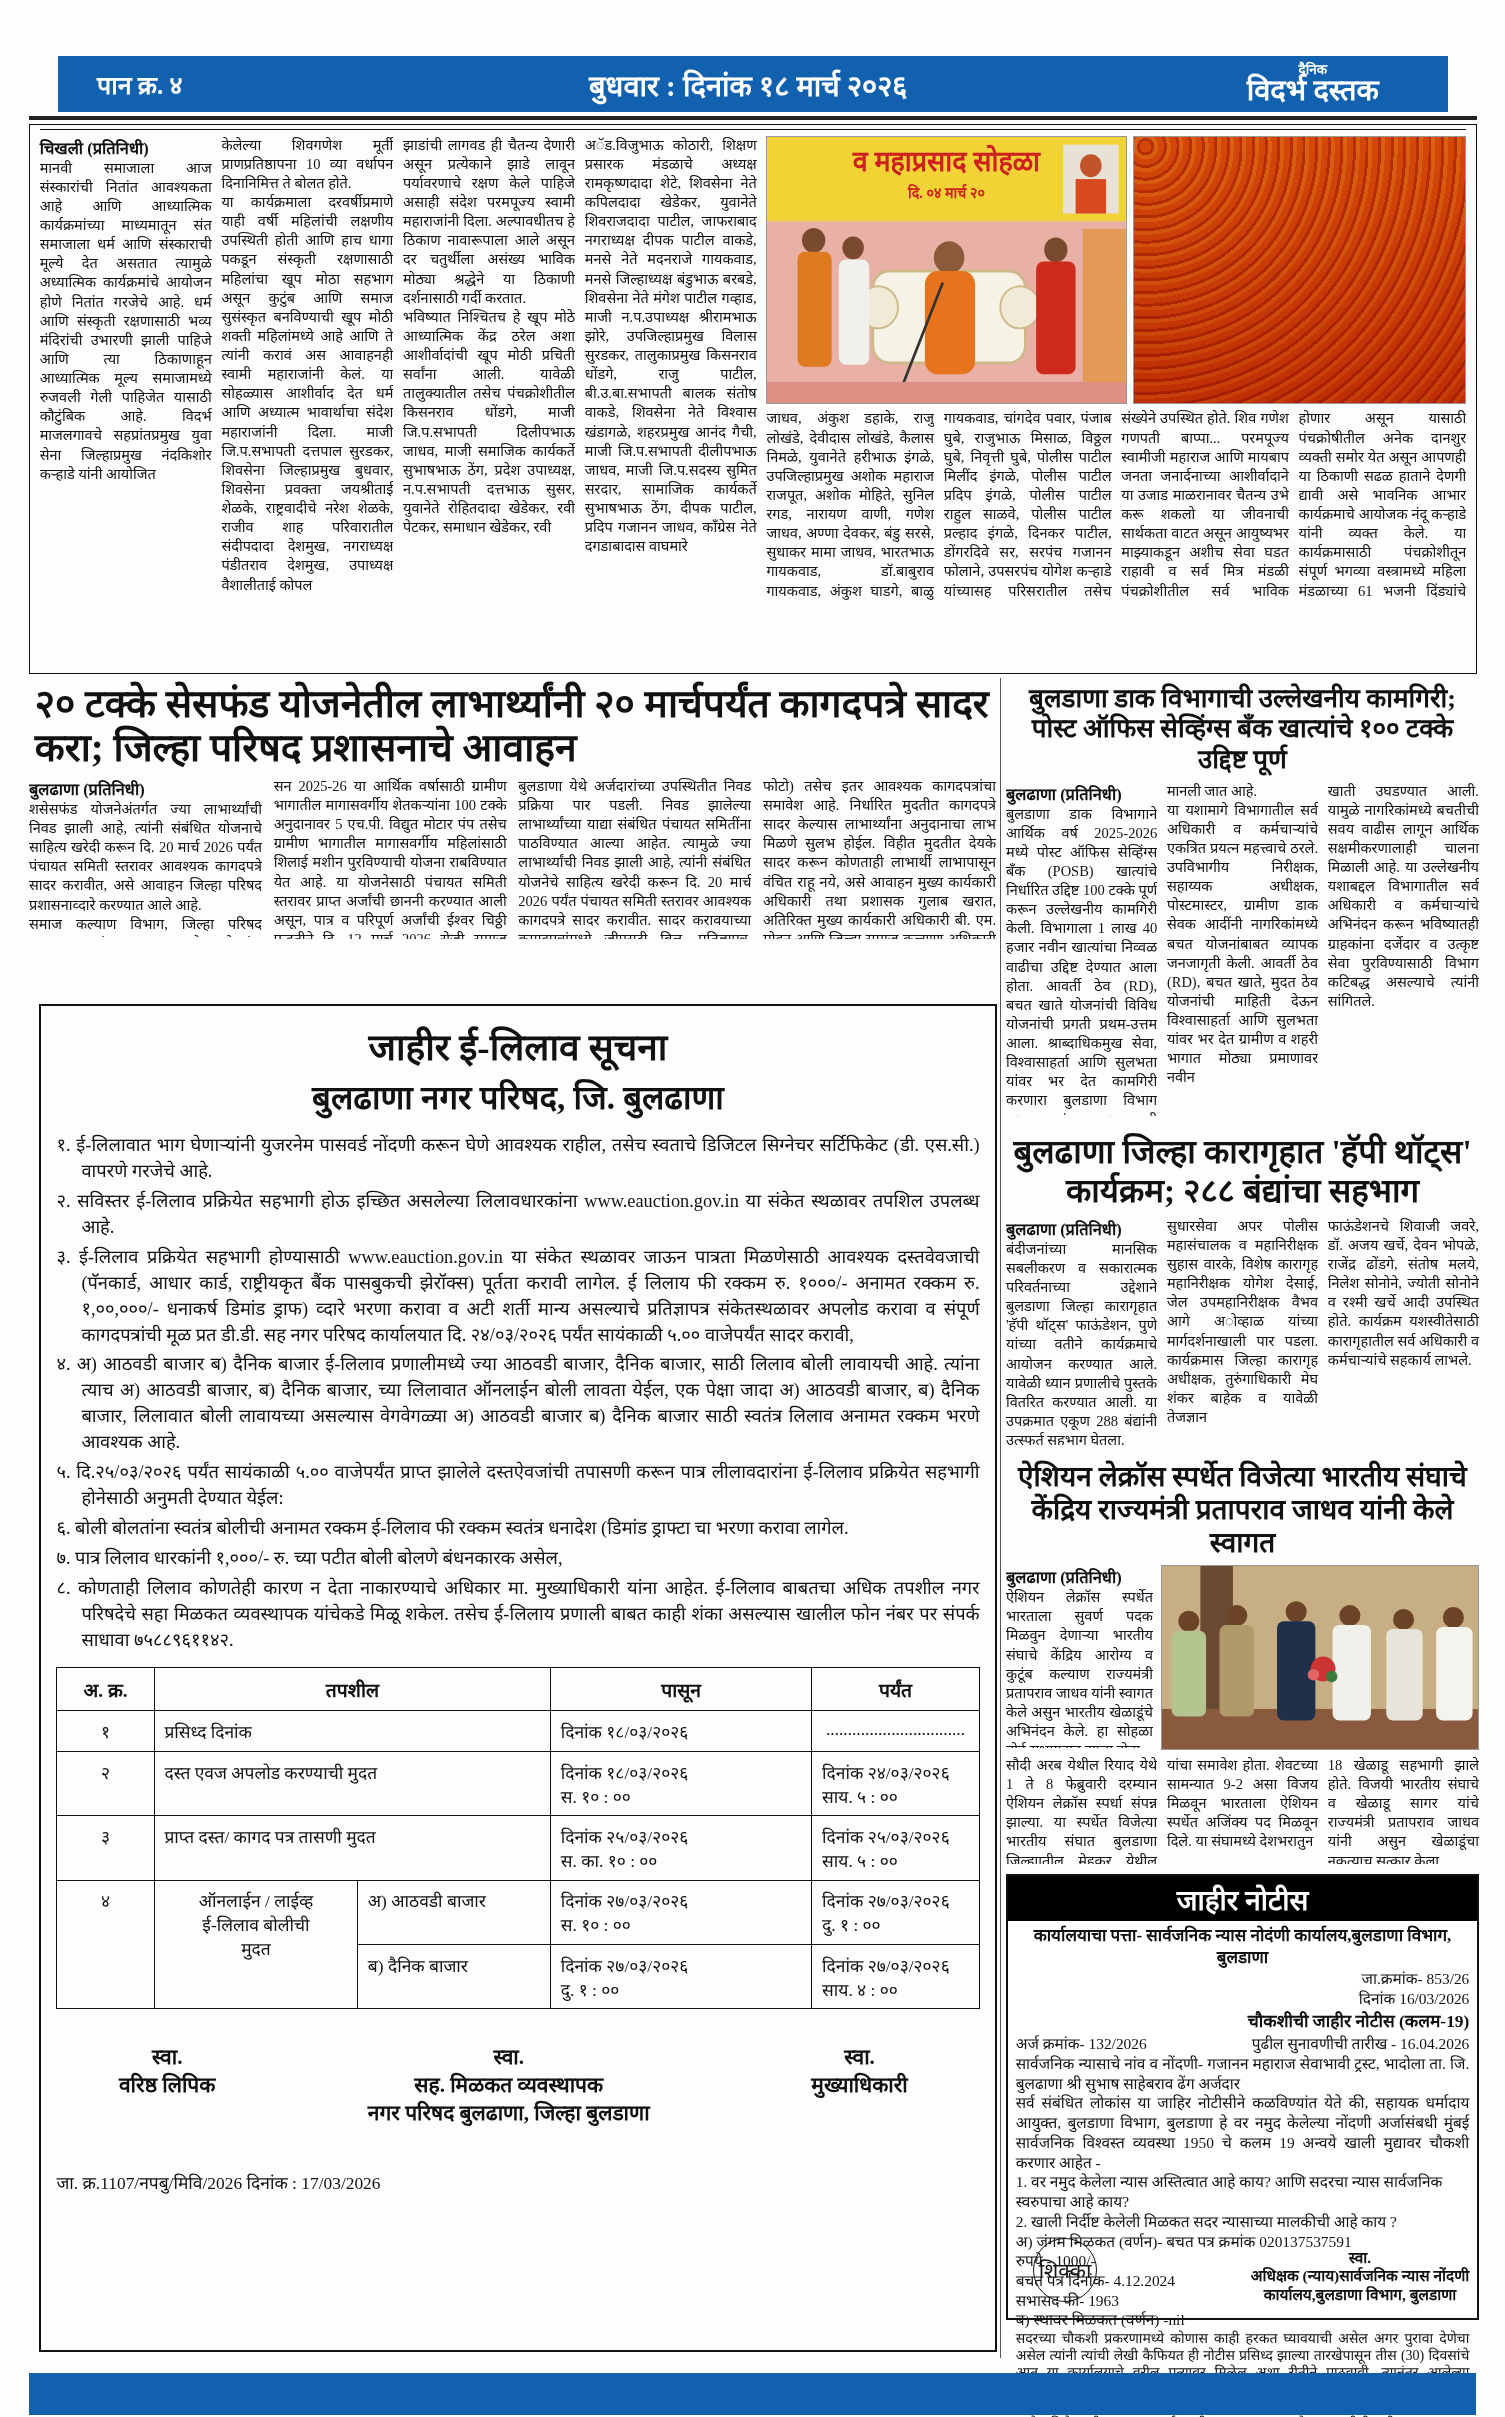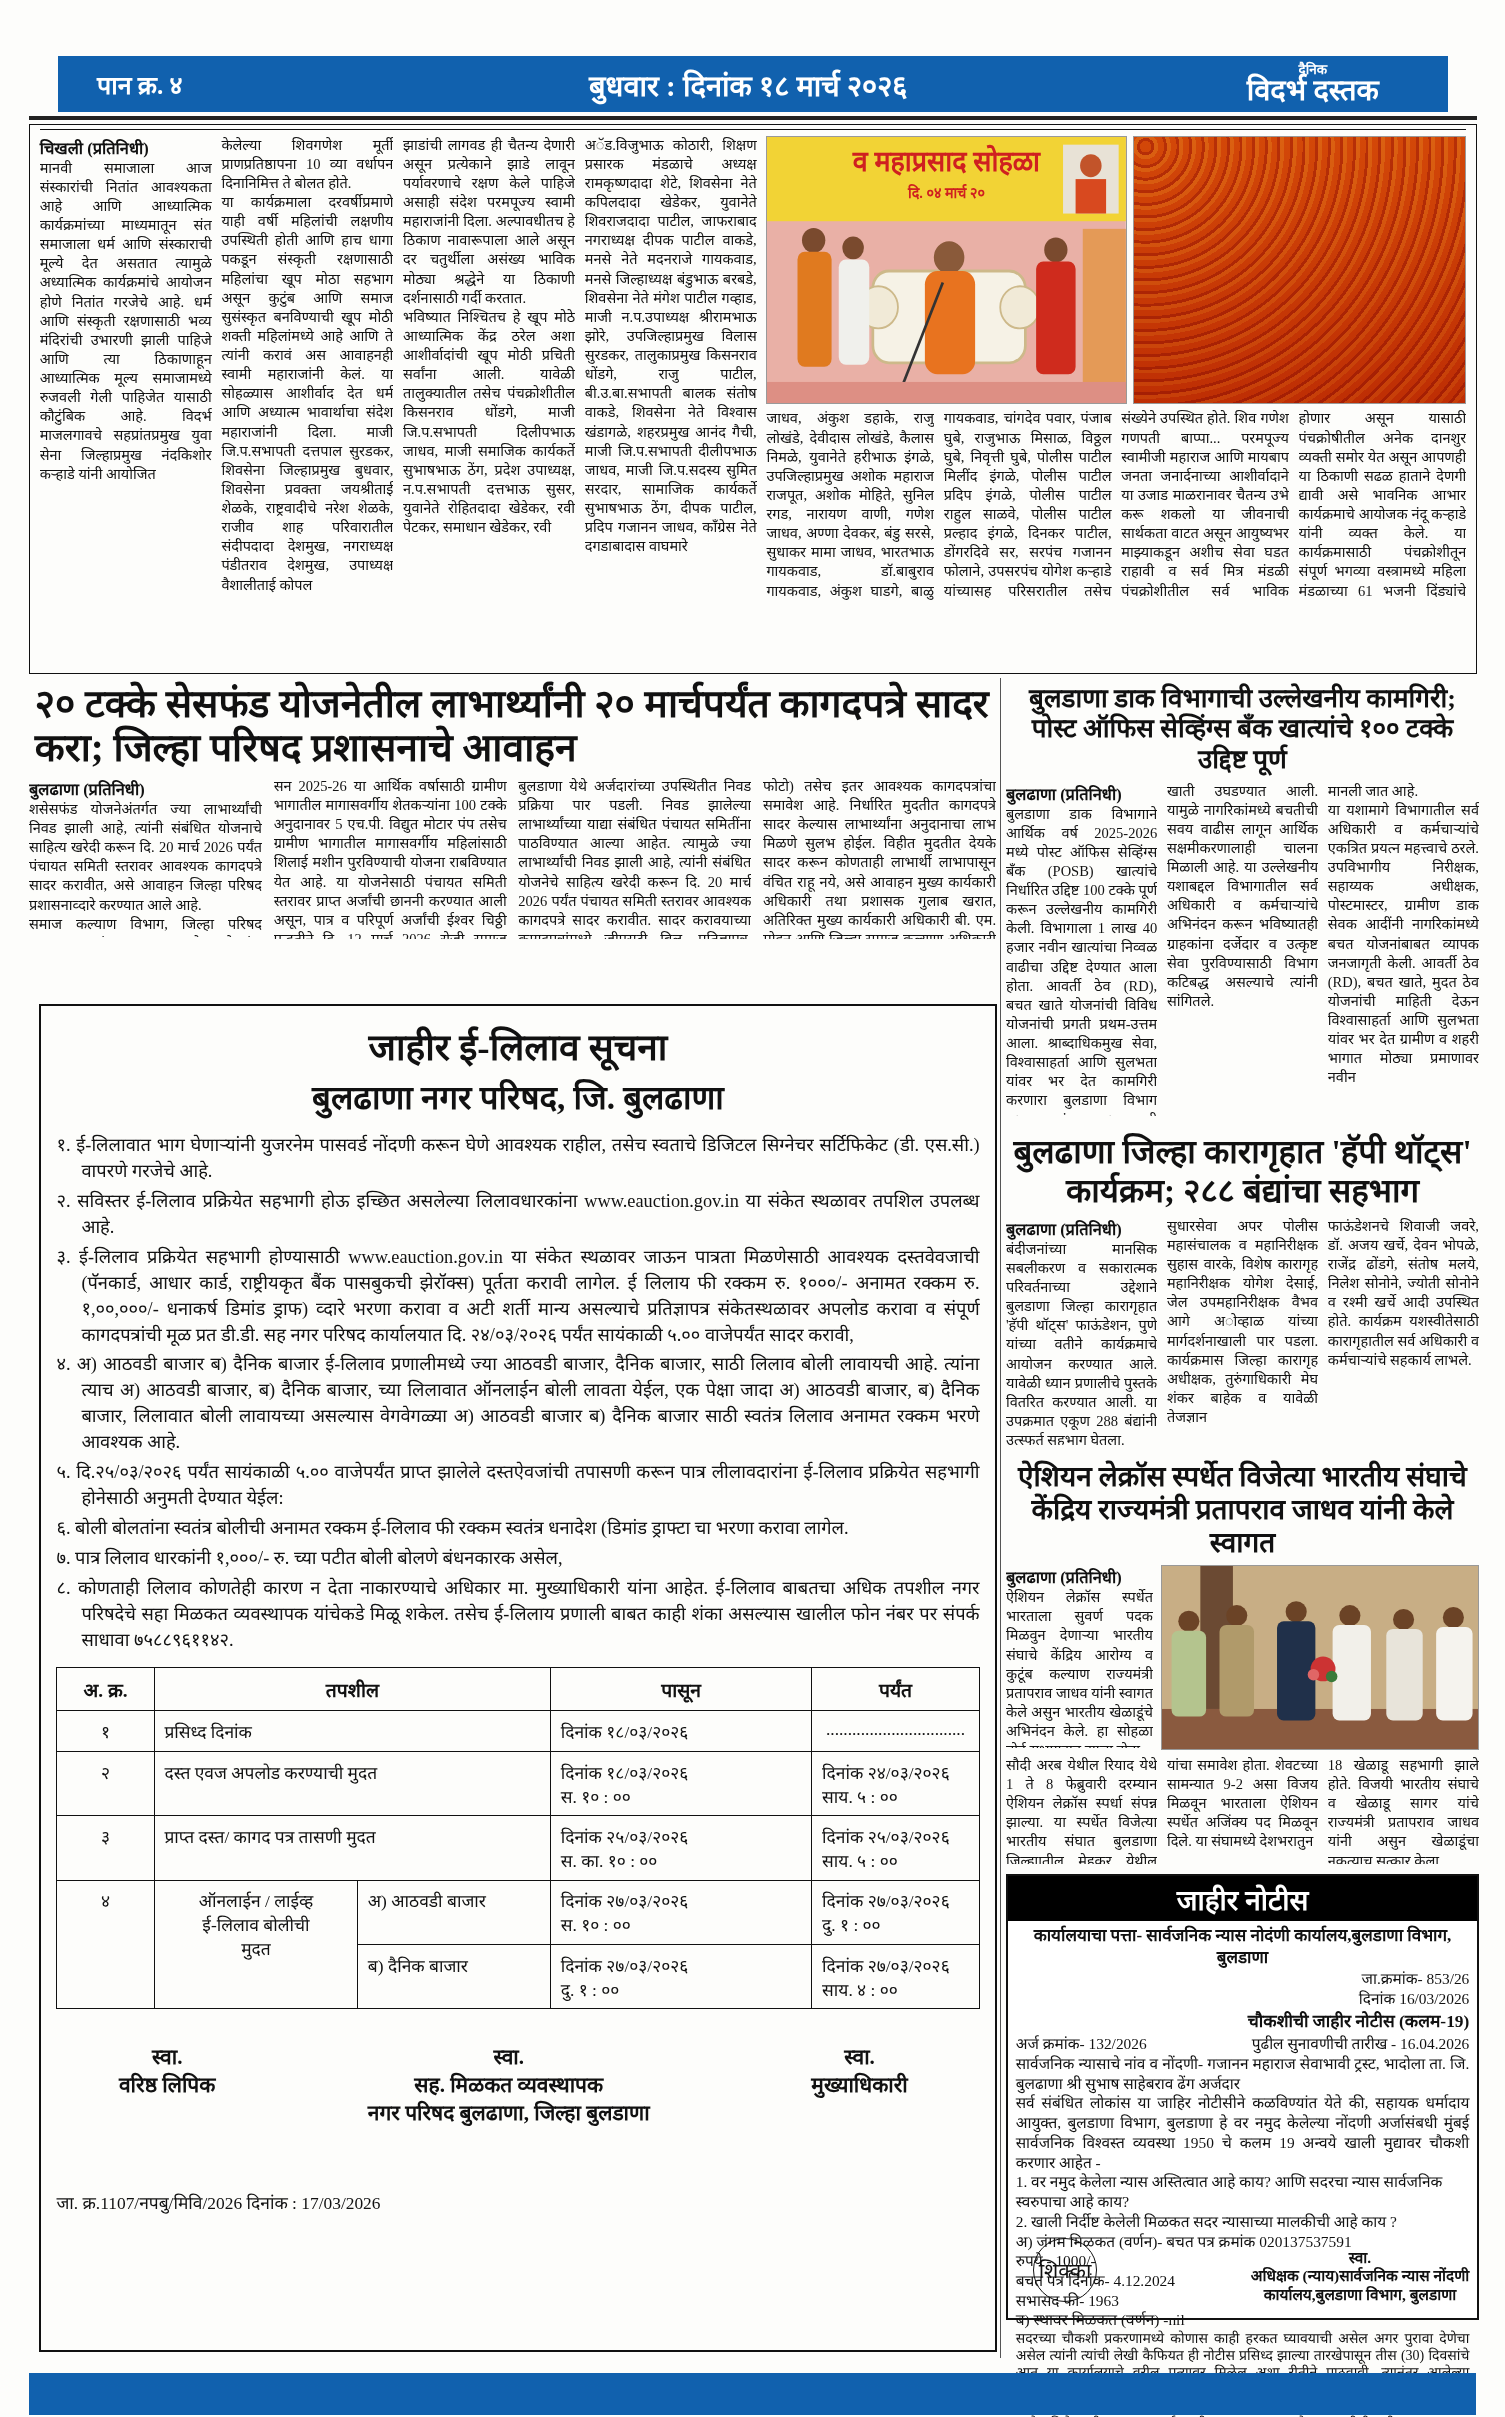--- a/index.html
+++ b/index.html
@@ -51,21 +51,21 @@
   .auction .items{margin-top:5.8px;}
   .auction .item{font-size:18.3px;line-height:1.42;text-align:justify;padding-left:25px;text-indent:-25px;margin:3.9px 0;}
   .atable{border-collapse:collapse;width:100%;margin-top:13.5px;font-size:17.4px;}
   .atable th,.atable td{border:1.9px solid #111;padding:7.7px 9.7px;vertical-align:top;text-align:left;}
   .atable th{text-align:center;font-size:19.3px;}
   .atable td.c{text-align:center;}
   .sigrow{display:flex;margin-top:33px;font-size:21px;font-weight:bold;text-align:center;}
   .sigrow .s1{width:24%;}
   .sigrow .s2{width:50%;}
   .sigrow .s3{width:26%;}
-  .refline{font-size:17.4px;margin-top:64px;}
+  .refline{font-size:17.4px;margin-top:44px;}
 
   
   .rightcol{position:absolute;left:1006px;top:678px;width:473px;}
   .vrule{position:absolute;left:1000px;top:678px;width:1px;height:1680px;background:#555;}
   .rc-h{font-weight:bold;text-align:center;line-height:1.18;margin:5.8px 0;}
   .postal-h{font-size:26px;}
   .happy-h{font-size:33px;margin-top:13.5px;}
   .lac-h{font-size:28px;margin-top:13.5px;}
   .rcbody{display:flex;gap:9.7px;}
   .rccol{flex:1;overflow:hidden;}
@@ -254,23 +254,23 @@
   <div class="vrule"></div>
 
   <aside class="rightcol">
 
     <div class="rc-h postal-h">बुलडाणा डाक विभागाची उल्लेखनीय कामगिरी; पोस्ट ऑफिस सेव्हिंग्स बँक खात्यांचे १०० टक्के उद्दिष्ट पूर्ण</div>
     <div class="rcbody rc1">
       <div class="rccol">
         <div class="dl">बुलढाणा (प्रतिनिधी)</div>
         <div class="coltext pre" style="height:311px;">बुलडाणा डाक विभागाने आर्थिक वर्ष 2025-2026 मध्ये पोस्ट ऑफिस सेव्हिंग्स बँक (POSB) खात्यांचे निर्धारित उद्दिष्ट 100 टक्के पूर्ण करून उल्लेखनीय कामगिरी केली. विभागाला 1 लाख 40 हजार नवीन खात्यांचा निव्वळ वाढीचा उद्दिष्ट देण्यात आला होता. आवर्ती ठेव (RD), बचत खाते योजनांची विविध योजनांची प्रगती प्रथम-उत्तम आला. श्राब्दाधिकमुख सेवा, विश्वासाहर्ता आणि सुलभता यांवर भर देत कामगिरी करणारा बुलडाणा विभाग प्रथम क्रमांकावर असून ही बाब विभागासाठी अभिमानास्पद</div>
       </div>
-      <div class="rccol coltext pre">खाती उघडण्यात आली. यामुळे नागरिकांमध्ये बचतीची सवय वाढीस लागून आर्थिक सक्षमीकरणालाही चालना मिळाली आहे. या उल्लेखनीय यशाबद्दल विभागातील सर्व अधिकारी व कर्मचाऱ्यांचे अभिनंदन करून भविष्यातही ग्राहकांना दर्जेदार व उत्कृष्ट सेवा पुरविण्यासाठी विभाग कटिबद्ध असल्याचे त्यांनी सांगितले.</div>
       <div class="rccol coltext pre">मानली जात आहे.
 या यशामागे विभागातील सर्व अधिकारी व कर्मचाऱ्यांचे एकत्रित प्रयत्न महत्त्वाचे ठरले. उपविभागीय निरीक्षक, सहाय्यक अधीक्षक, पोस्टमास्टर, ग्रामीण डाक सेवक आदींनी नागरिकांमध्ये बचत योजनांबाबत व्यापक जनजागृती केली. आवर्ती ठेव (RD), बचत खाते, मुदत ठेव योजनांची माहिती देऊन विश्वासाहर्ता आणि सुलभता यांवर भर देत ग्रामीण व शहरी भागात मोठ्या प्रमाणावर नवीन</div>
+      <div class="rccol coltext pre">खाती उघडण्यात आली. यामुळे नागरिकांमध्ये बचतीची सवय वाढीस लागून आर्थिक सक्षमीकरणालाही चालना मिळाली आहे. या उल्लेखनीय यशाबद्दल विभागातील सर्व अधिकारी व कर्मचाऱ्यांचे अभिनंदन करून भविष्यातही ग्राहकांना दर्जेदार व उत्कृष्ट सेवा पुरविण्यासाठी विभाग कटिबद्ध असल्याचे त्यांनी सांगितले.</div>
     </div>
 
     <div class="rc-h happy-h">बुलढाणा जिल्हा कारागृहात 'हॅपी थॉट्स' कार्यक्रम; २८८ बंद्यांचा सहभाग</div>
     <div class="rcbody rc2">
       <div class="rccol">
         <div class="dl">बुलढाणा (प्रतिनिधी)</div>
         <div class="coltext pre" style="height:205px;">बंदीजनांच्या मानसिक सबलीकरण व सकारात्मक परिवर्तनाच्या उद्देशाने बुलडाणा जिल्हा कारागृहात 'हॅपी थॉट्स' फाऊंडेशन, पुणे यांच्या वतीने कार्यक्रमाचे आयोजन करण्यात आले. यावेळी ध्यान प्रणालीचे पुस्तके वितरित करण्यात आली. या उपक्रमात एकूण 288 बंद्यांनी उत्स्फूर्त सहभाग घेतला.
 हा उपक्रम कारागृह व</div>
       </div>
       <div class="rccol coltext pre">सुधारसेवा अपर पोलीस महासंचालक व महानिरीक्षक सुहास वारके, विशेष कारागृह महानिरीक्षक योगेश देसाई, जेल उपमहानिरीक्षक वैभव आगे अोव्हाळ यांच्या मार्गदर्शनाखाली पार पडला. कार्यक्रमास जिल्हा कारागृह अधीक्षक, तुरुंगाधिकारी मेघ शंकर बाहेक व यावेळी तेजज्ञान</div>

